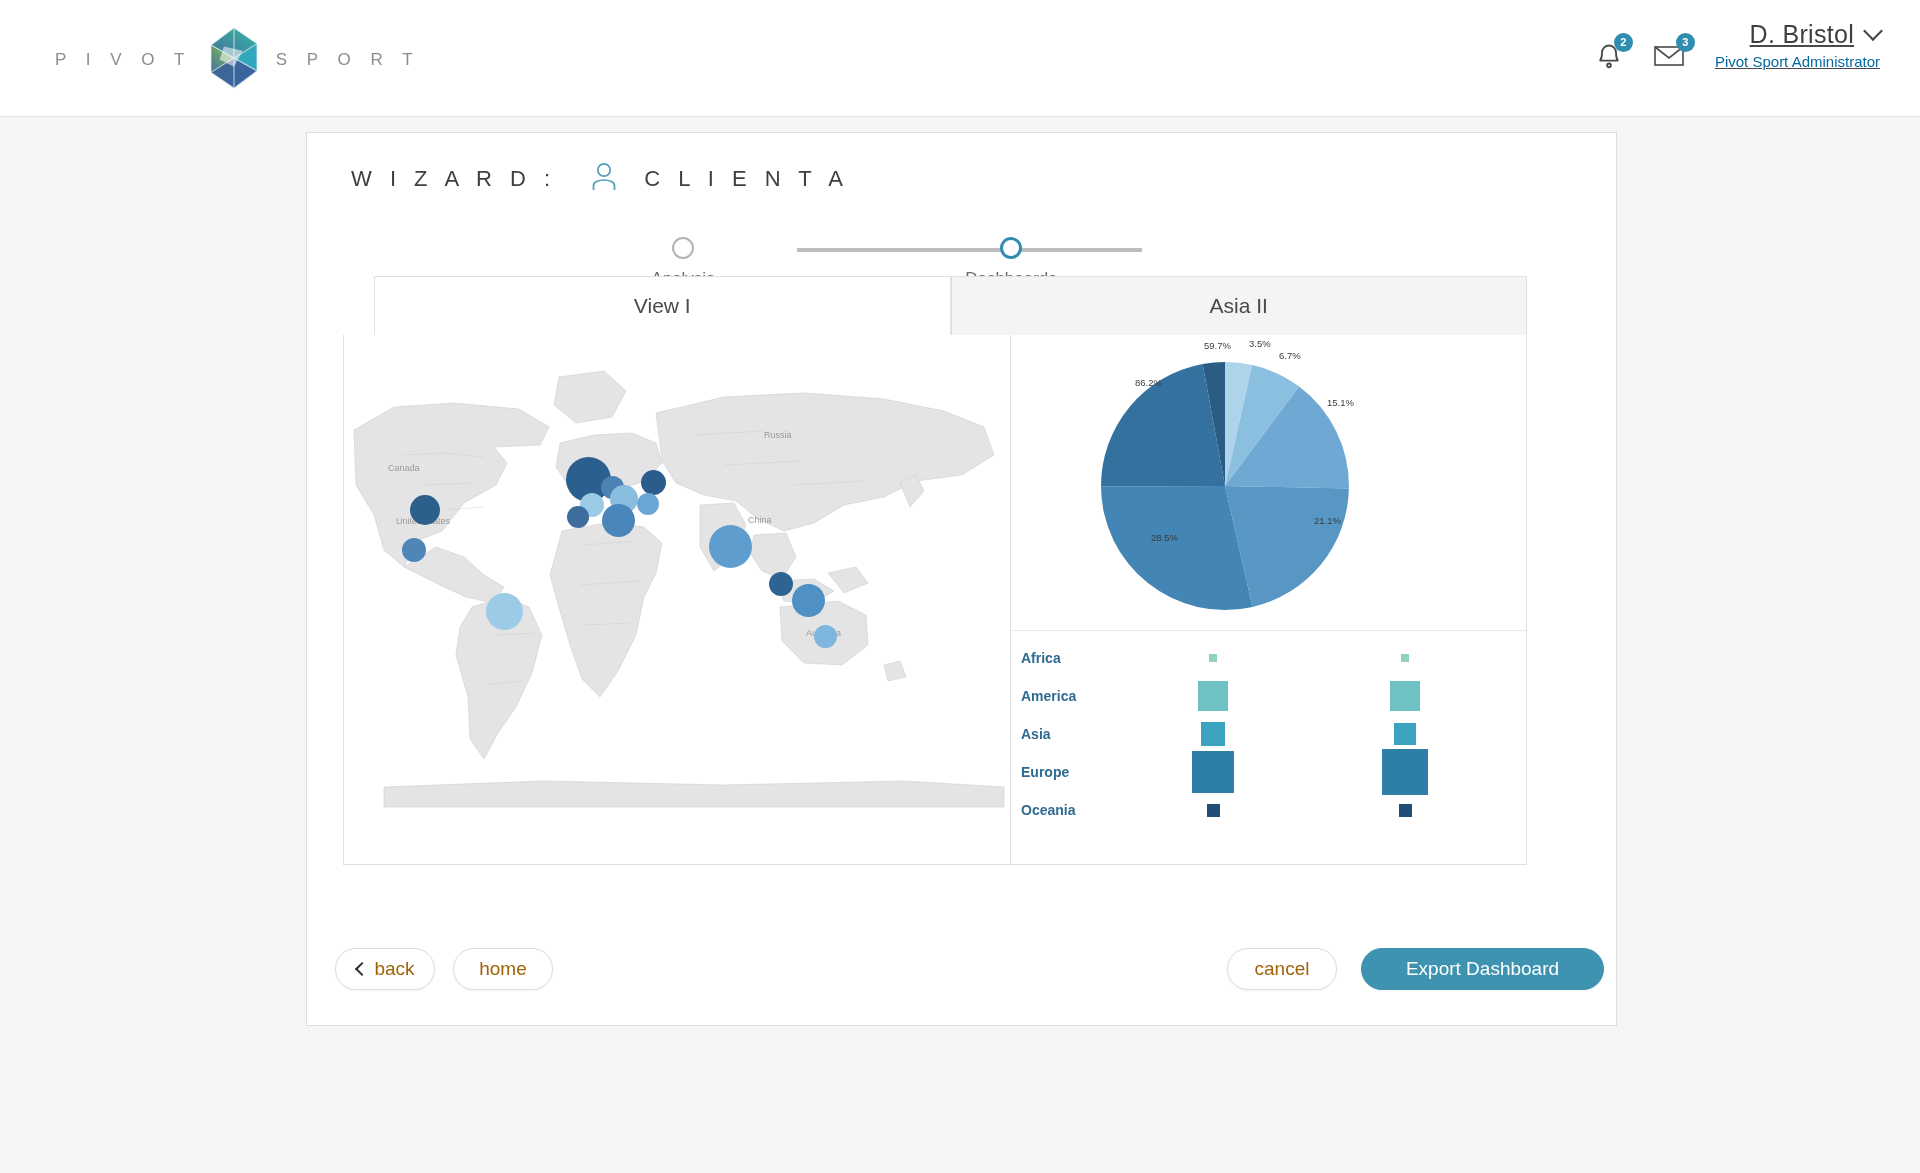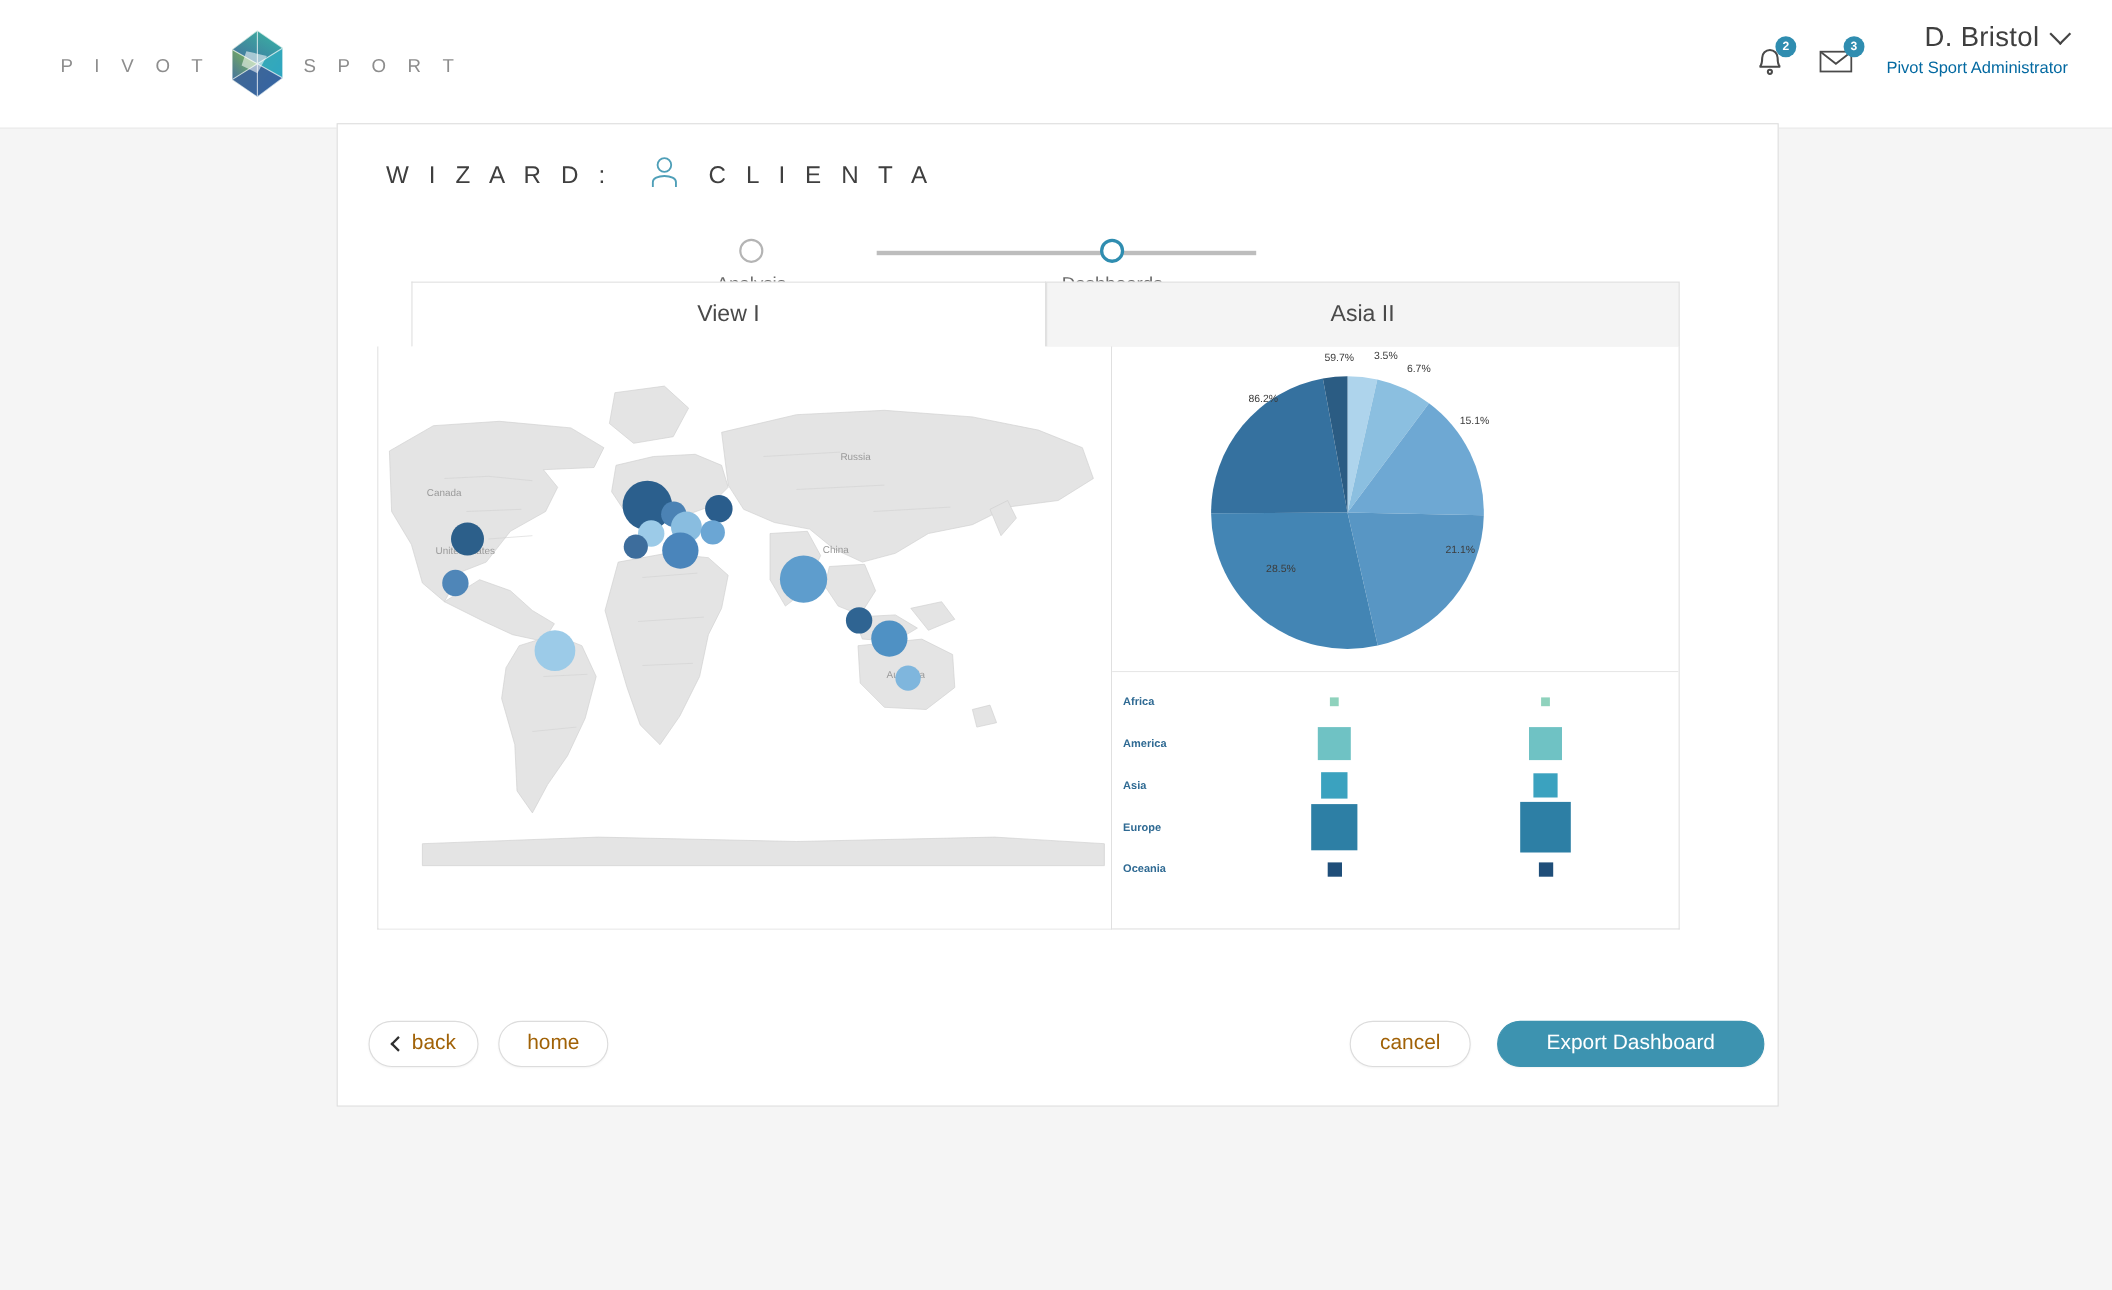--- a/index.html
+++ b/index.html
@@ -23,37 +23,37 @@
   }
   .logo-mark{ width:72px; height:72px; margin:0 6px; position:relative; top:-2px;}
   .user-area{ position:absolute; right:40px; top:20px; display:flex; align-items:flex-start; }
   .icon-btn{ position:relative; margin-top:22px; margin-right:30px; cursor:pointer;}
   .badge{
     position:absolute; top:-9px; right:-10px;
     min-width:19px; height:19px; border-radius:50%;
     background:#2f8db0; color:#fff; font-size:11px; line-height:19px;
     text-align:center; font-weight:600; padding:0 3px;
   }
-  .user-block{ text-align:left; }
+  .user-block{ text-align:left;text-decoration:underline; }
   .user-name{
     font-size:25px; color:#3f3f3f; letter-spacing:0.3px; display:flex;
     align-items:center; justify-content:flex-end; gap:12px; cursor:pointer;
   }
   .user-role{ font-size:15px; color:#0369a1; margin-top:4px; }
   .chev-down{
     width:14px; height:14px; border-right:2.4px solid #444; border-bottom:2.4px solid #444;
     transform:rotate(45deg); margin-bottom:7px;
   }
 
   
   .page-strip{
     position:absolute; left:0; top:117px; width:1920px; height:1056px; background:#f5f5f5;
   }
   .card{
-    position:absolute; left:306px; top:112px; width:1311px; height:894px;
+    position:absolute; left:306px; top:132px; width:1311px; height:894px;
     background:#ffffff; border:1px solid #dcdcdc;
   }
 
   .wizard-title{
     position:absolute; left:44px; top:28px; display:flex; align-items:center;
     font-size:22px; letter-spacing:6px; color:#3f3f3f;
   }
   .wizard-user-icon{ margin:0 26px 0 34px; }
 
   
@@ -103,21 +103,21 @@
   .bubble{ position:absolute; border-radius:50%; }
 
   .pie-wrap{ position:absolute; left:0; top:0; width:100%; height:295px; }
   .pie-label{ position:absolute; font-size:9.5px; color:#3c3c3c; white-space:nowrap; }
 
   .matrix{ position:absolute; left:0; top:296px; width:100%; height:233px; }
   .matrix-row{
     position:absolute; left:0; width:100%; height:38px; display:flex; align-items:center;
   }
   .matrix-label{
-    width:128px; padding-left:10px; font-size:10px; font-weight:700; color:#2f6a93;
+    width:128px; padding-left:10px; font-size:14px; font-weight:700; color:#2f6a93;
   }
   .matrix-cell{ width:148px; display:flex; align-items:center; justify-content:center; }
   .matrix-sq{ display:block; }
 
   
   .footer{ position:absolute; left:0; bottom:28px; width:100%; height:56px; }
   .btn{
     position:absolute; display:flex; align-items:center; justify-content:center;
     height:42px; border-radius:21px; font-size:19px; cursor:pointer; background:#fff;
     border:1px solid #dcdcdc; color:#a16207; box-shadow:0 1px 2px rgba(0,0,0,.05);

